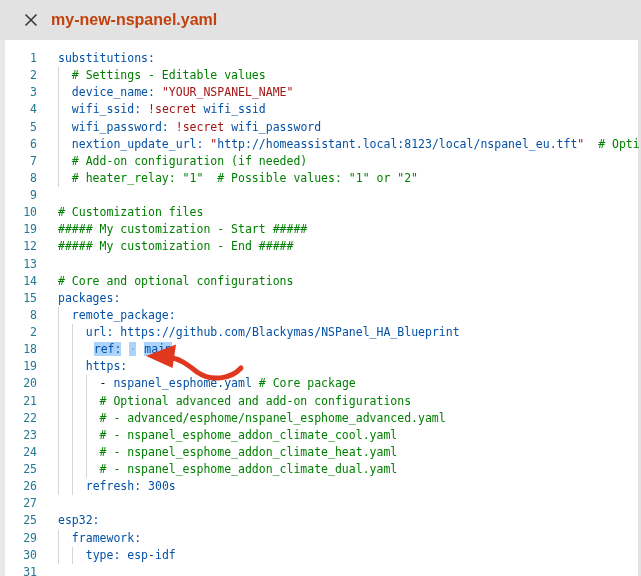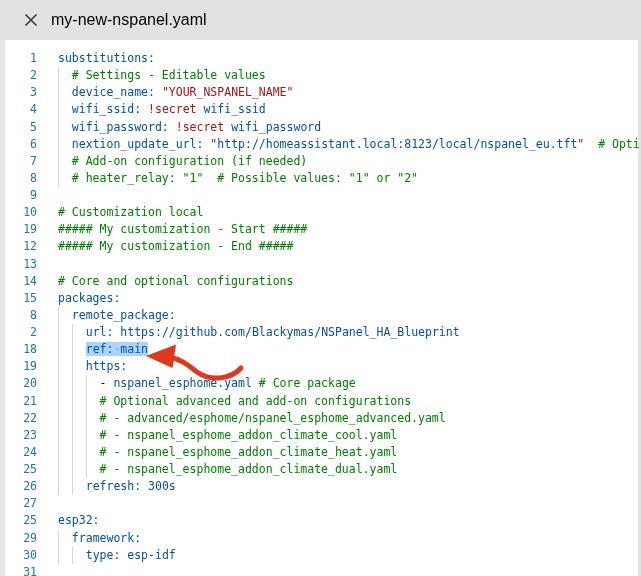--- a/index.html
+++ b/index.html
@@ -11,21 +11,21 @@
   .edge-left{position:absolute;left:0;top:40px;bottom:0;width:5px;background:#e9e9e9;}
   .edge-right{position:absolute;right:0;top:0;bottom:0;width:3px;background:#e2e2e2;}
 
   
   .header{
     height:40px;background:var(--header_bg,#e2e2e2);
     display:flex;align-items:center;gap:13px;
     padding-left:24px;box-sizing:border-box;position:relative;z-index:2;
   }
   .close{width:14px;height:14px;display:inline-block;cursor:pointer;flex:none;}
-  .title{font-weight:normal;font-size:16px;color:#000000;white-space:nowrap;}
+  .title{font-weight:bold;font-size:16px;color:#c2410c;white-space:nowrap;}
 
   
   .editor{position:relative;z-index:1;}
   .code{
     padding-top:10px;
     font-family:"DejaVu Sans Mono",monospace;
     font-size:11.5px;line-height:17.13px;
   }
   .line{display:flex;height:17.13px;}
   .ln{
@@ -35,21 +35,21 @@
   .lc{position:relative;padding-left:21px;white-space:pre;flex:1;overflow:hidden;}
   .guide{position:absolute;top:0;bottom:0;width:1px;background:#d6d6d6;}
   .tok{color:#121212;}
   .tok.key{color:var(--key,#0451a5);}
   .tok.val{color:var(--value,#0451a5);}
   .tok.str{color:var(--string,#a31515);}
   .tok.tag{color:var(--tag,#a31515);}
   .tok.cmt{color:var(--comment,#008000);}
   .tok.url{color:var(--link,#0451a5);cursor:pointer;}
   .tok.ws{color:#87a5c4;}
-  .tok.sel{background:var(--selection,#abd3fb);}
+  .tok.sel{background:var(--selection,#abd3fb);margin-left:8px;}
 
   .arrow-overlay{position:absolute;left:0;top:0;pointer-events:none;z-index:3;}
 </style>
 </head>
 <body>
 
 <div class="header">
   <span class="close">
     <svg width="14" height="14" viewBox="0 0 14 14">
       <path d="M1.5 1.5 L12.5 12.5 M12.5 1.5 L1.5 12.5" stroke="#3a3a3a" stroke-width="1.6" fill="none"></path>
@@ -91,21 +91,21 @@
       <div class="line">
         <div class="ln">8</div>
         <div class="lc"><span class="guide" style="left: 21px;"></span><span class="tok cmt">  # heater_relay: "1"  # Possible values: "1" or "2"</span></div>
       </div>
       <div class="line">
         <div class="ln">9</div>
         <div class="lc"></div>
       </div>
       <div class="line">
         <div class="ln">10</div>
-        <div class="lc"><span class="tok cmt"># Customization local</span></div>
+        <div class="lc"><span class="tok cmt"># Customization files</span></div>
       </div>
       <div class="line">
         <div class="ln">19</div>
         <div class="lc"><span class="tok cmt">##### My customization - Start #####</span></div>
       </div>
       <div class="line">
         <div class="ln">12</div>
         <div class="lc"><span class="tok cmt">##### My customization - End #####</span></div>
       </div>
       <div class="line">

